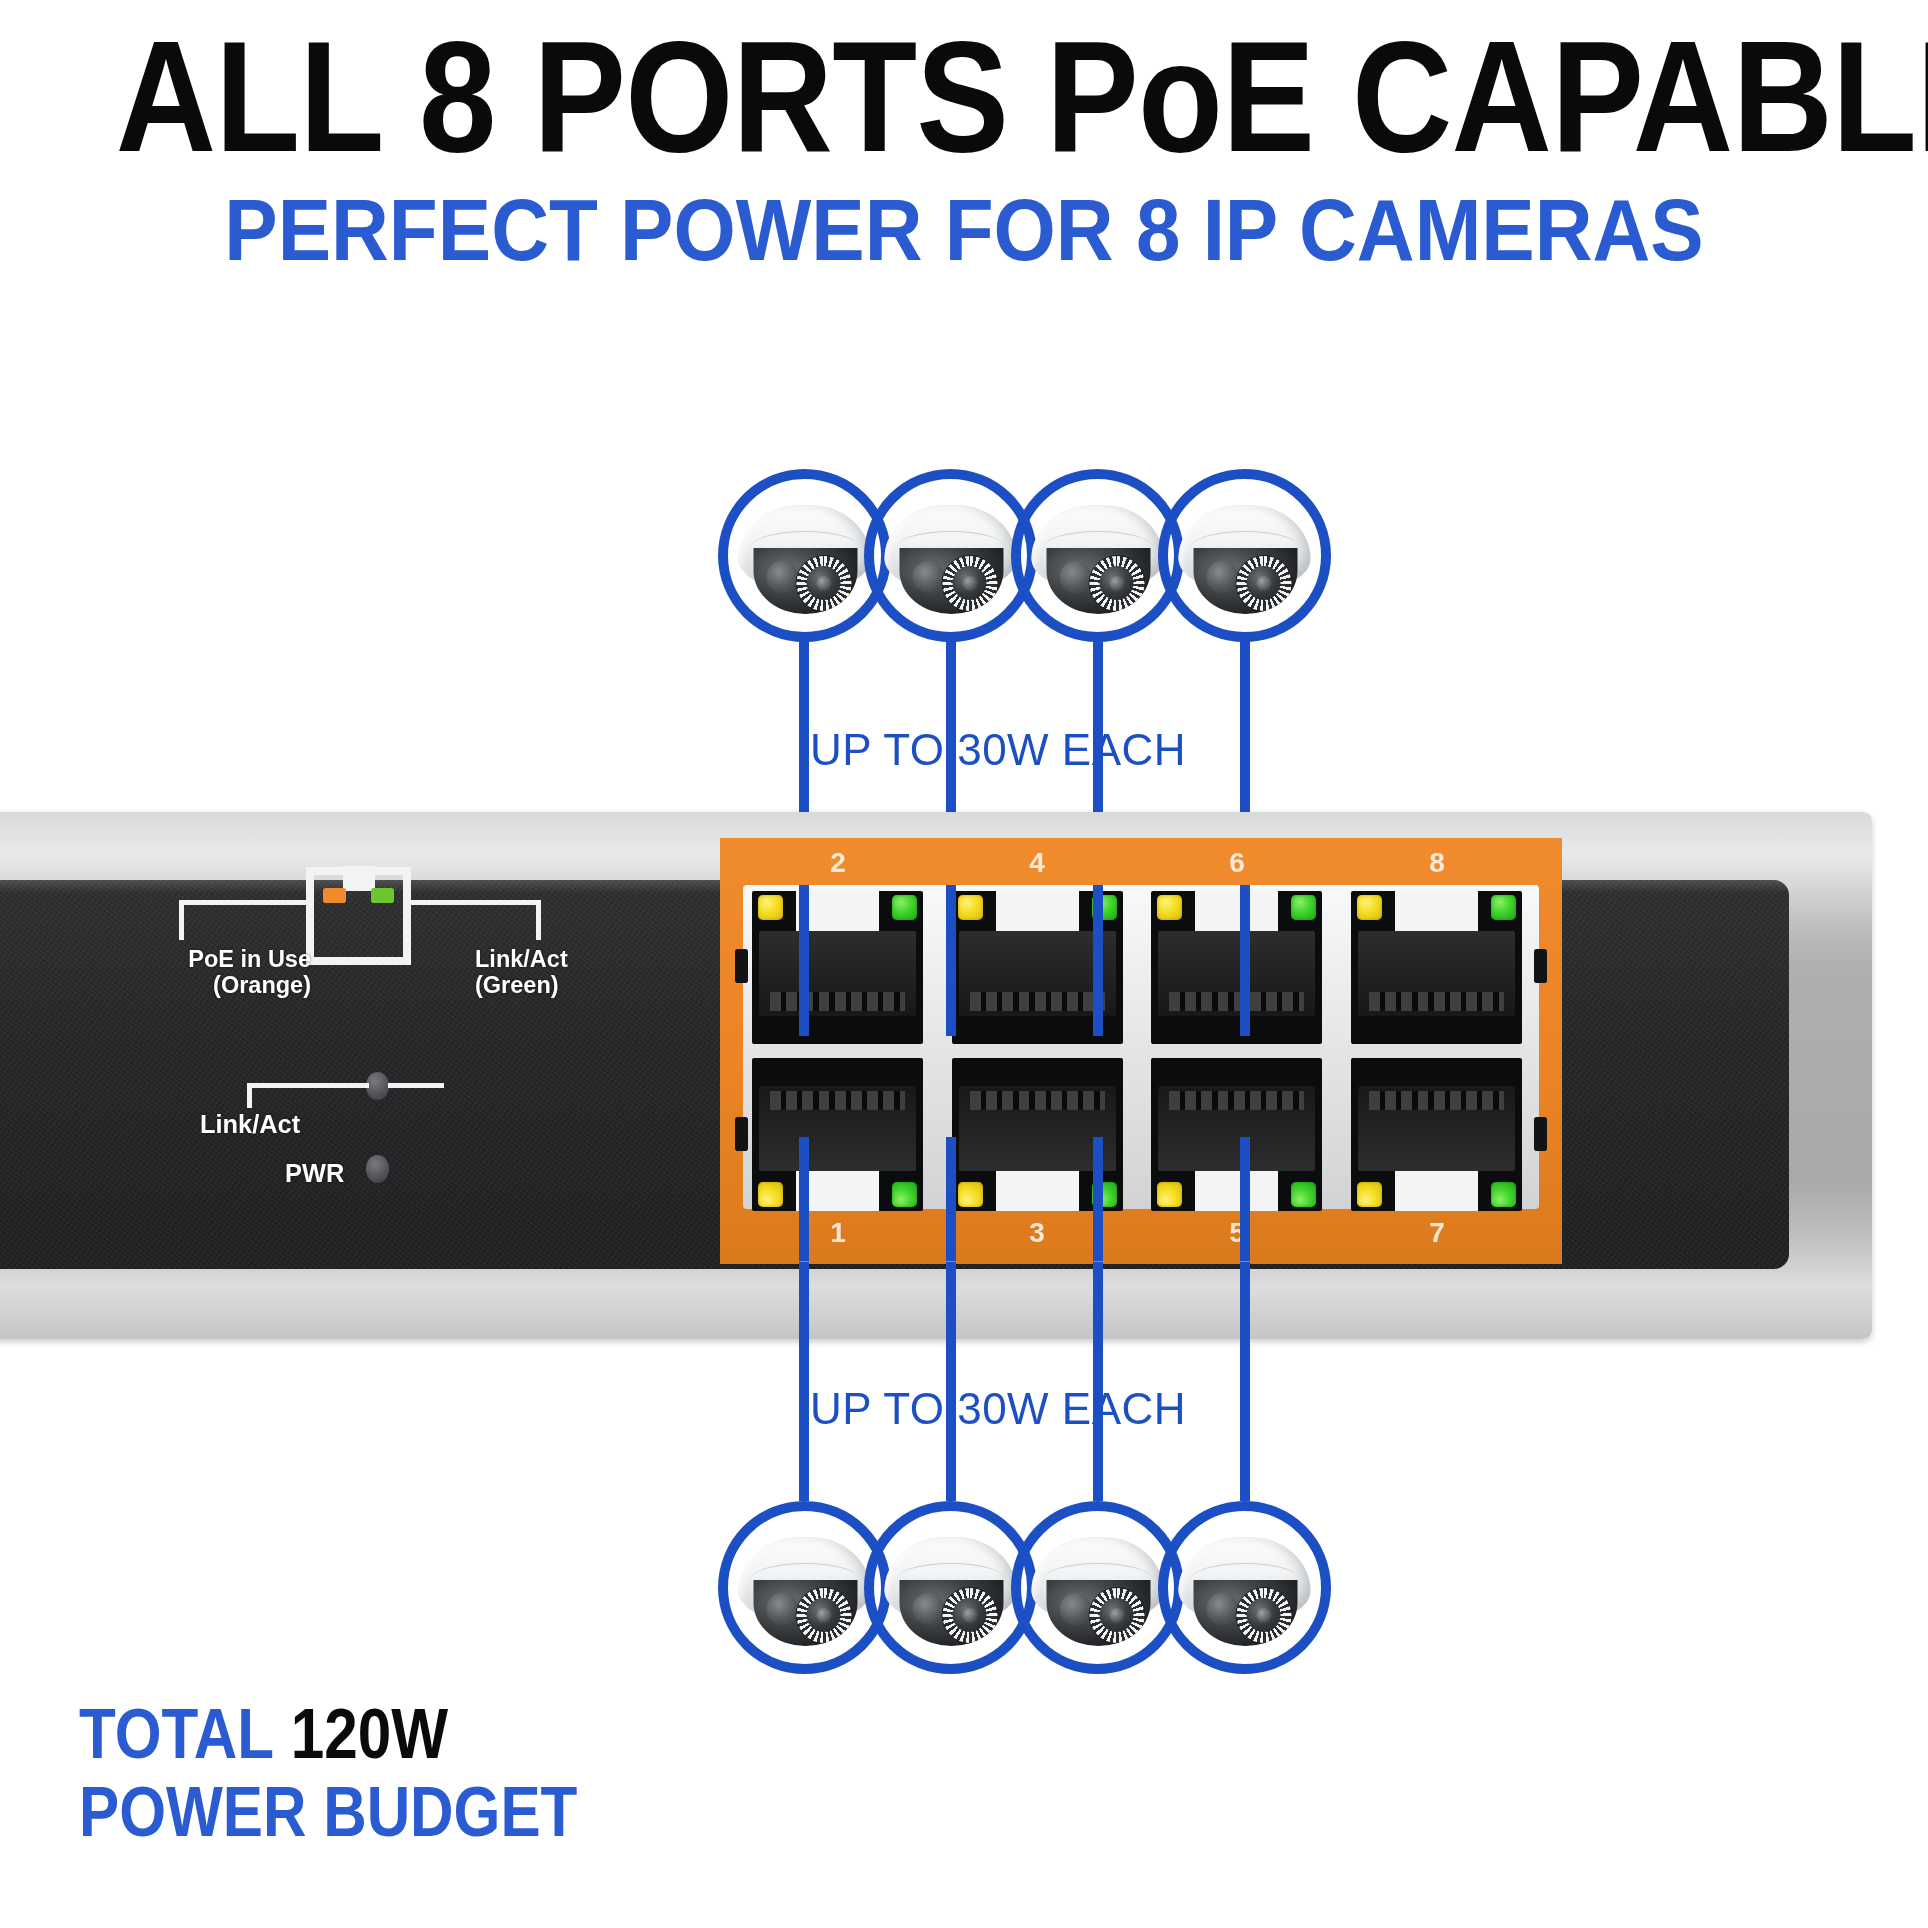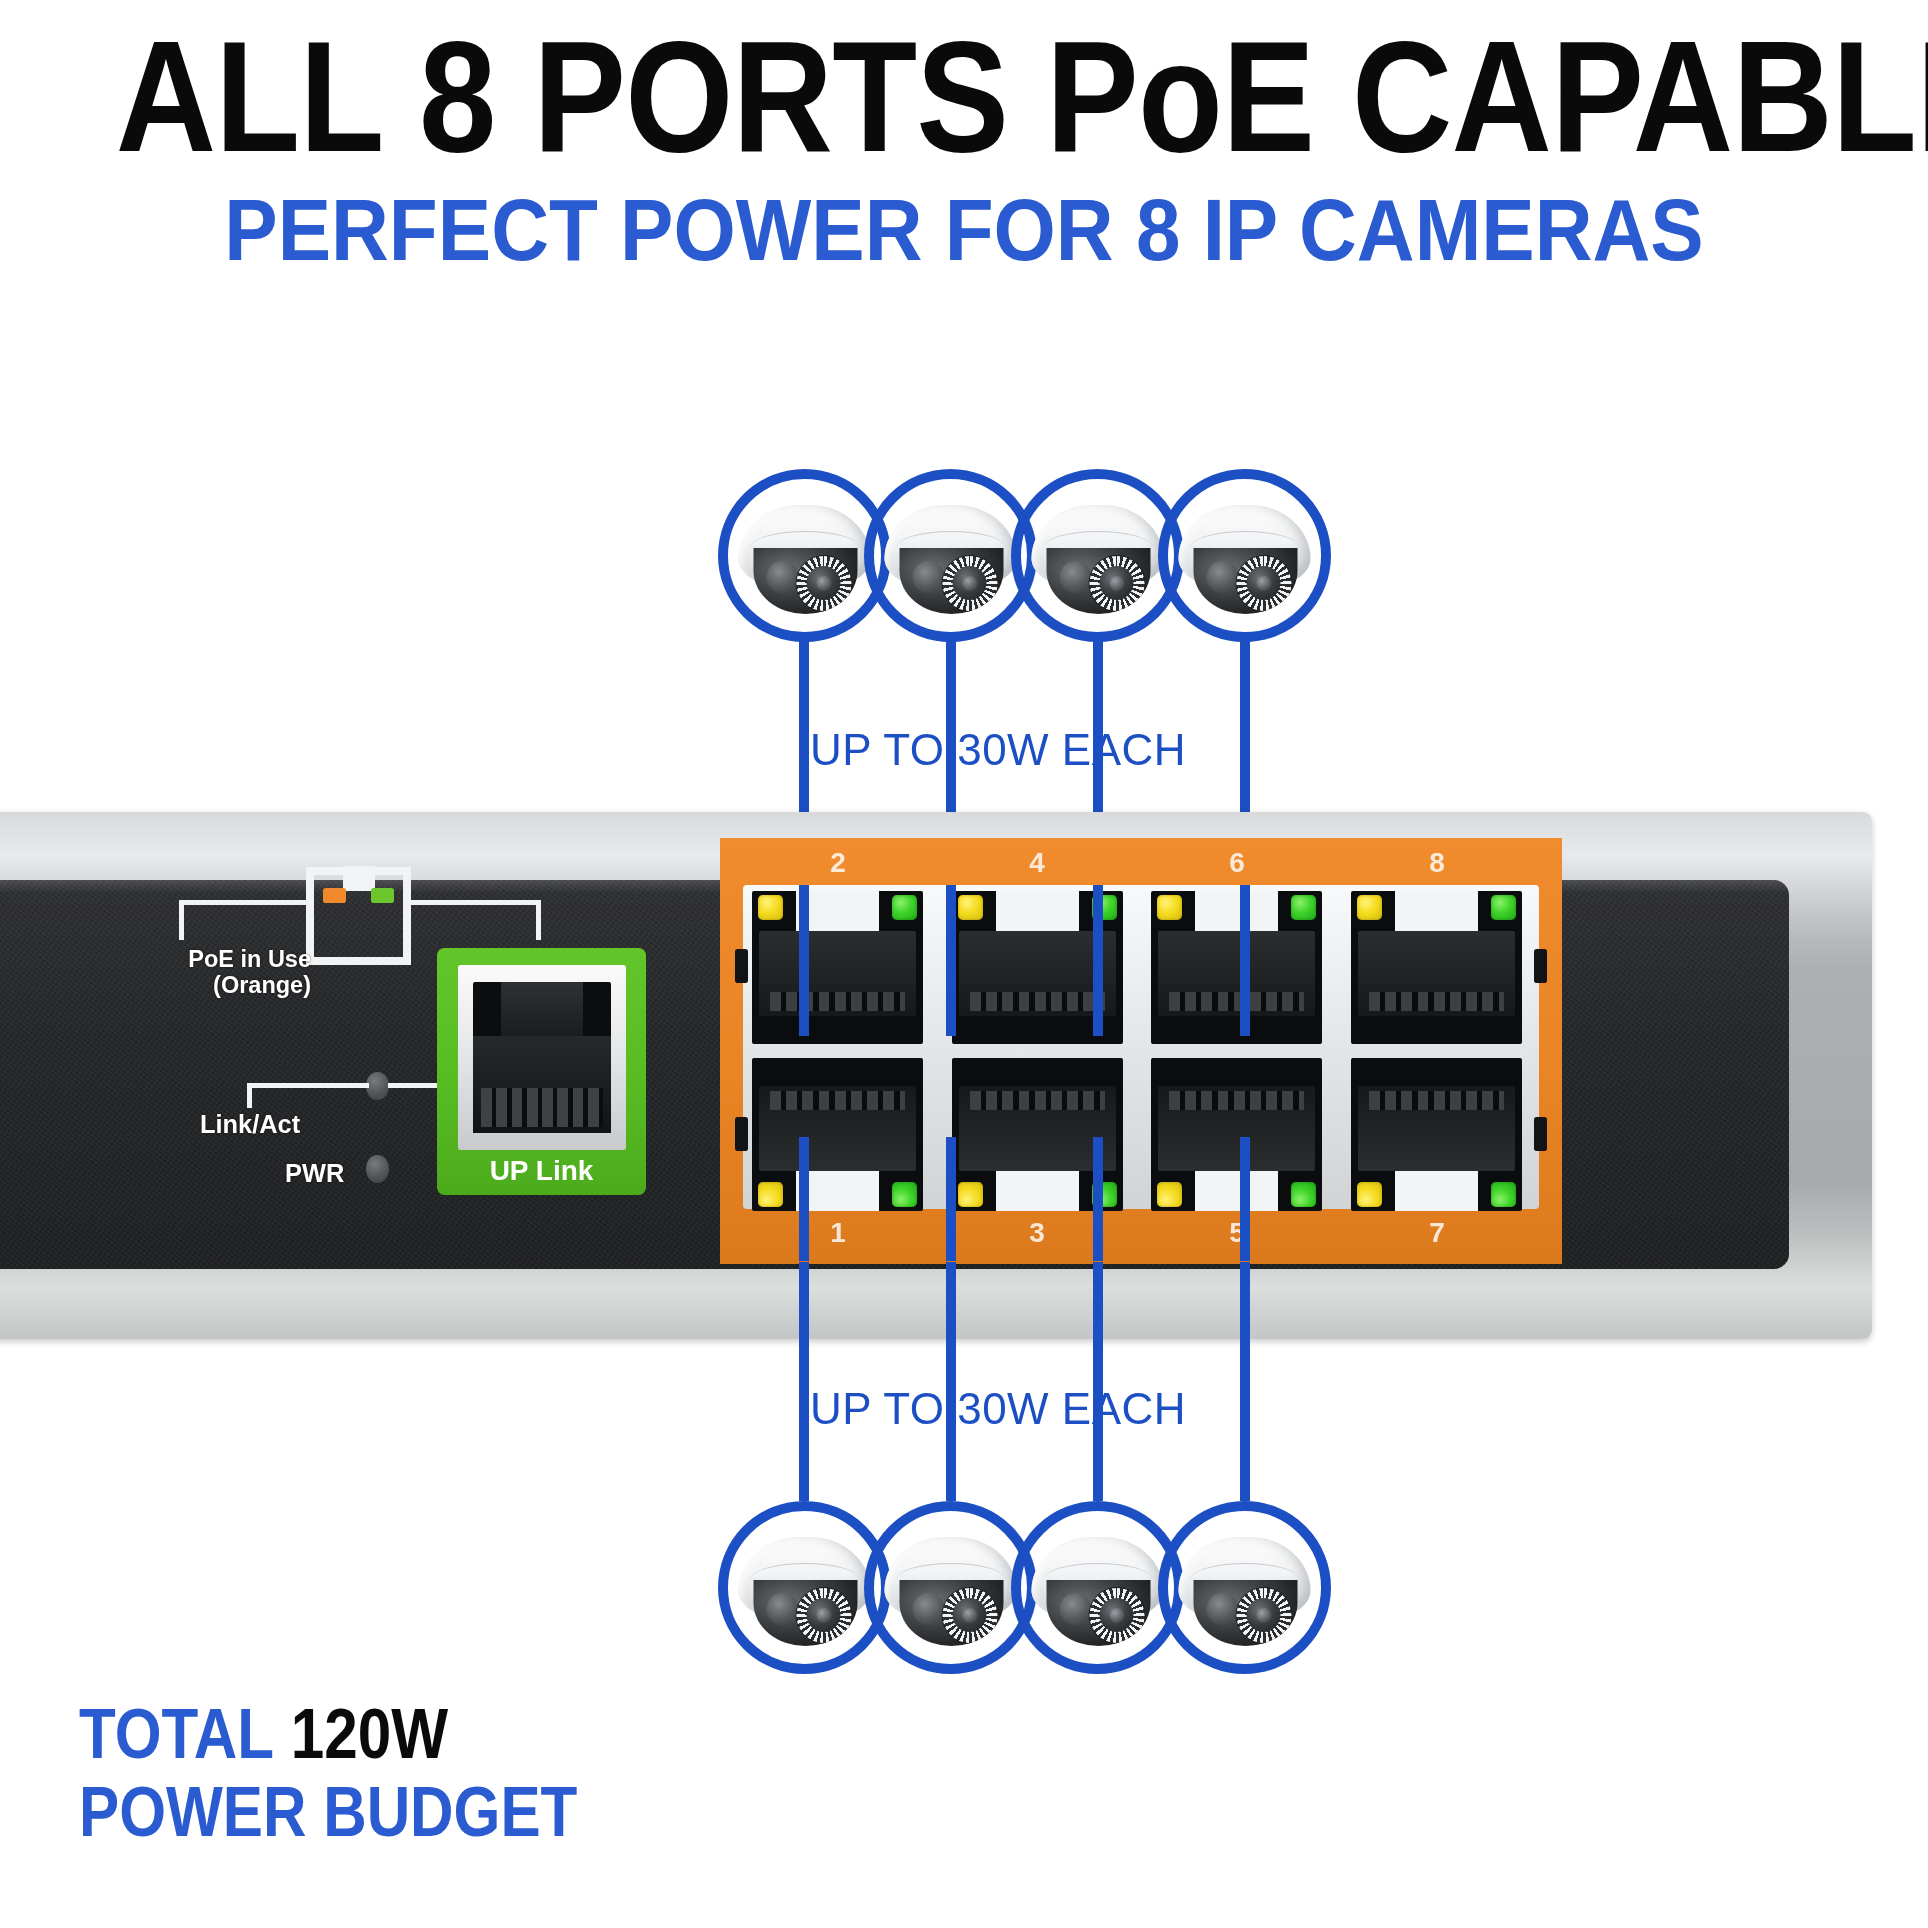--- a/index.html
+++ b/index.html
@@ -540,31 +540,20 @@
 
     <div class="ind-label" style="left:241px; top:298px;">Link/Act</div>
     <div class="ind-dot" style="left:407px; top:260px;"></div>
     <div class="leg-line" style="position:absolute; left:288px; top:271px; width:122px; height:4.7px; background:#f2f3f4;"></div>
     <div class="leg-line" style="position:absolute; left:288px; top:271px; width:4.7px;  height:24.5px; background:#f2f3f4;"></div>
     <div class="leg-line" style="position:absolute; left:429px; top:271px; width:56px; height:4.7px; background:#f2f3f4;"></div>
 
     <div class="ind-label" style="left:326px; top:347px;">PWR</div>
     <div class="ind-dot" style="left:407px; top:343px;"></div>
 
-    <div class="uplink">
-      <div class="rj" style="left:21px; top:17px; width:168px; height:185px;">
-        <div class="rj-frame"></div>
-        <div class="rj-cav">
-          <div class="rj-plug"></div>
-          <div class="rj-body"></div>
-          <div class="rj-pins"></div>
-        </div>
-      </div>
-      <div class="uplink-label">UP Link</div>
-    </div>
 
     <div id="portblock">
       <div class="pb-white"></div>
       <div id="ports-holder">
           <div class="port-slot" style="left:32px; top:53px; width:171px; height:153px;">
             <div class="port-cav">
               <div class="pc-top-tab"></div>
               <div class="pc-plug">
                 <div class="pc-teeth"></div>
               </div>

